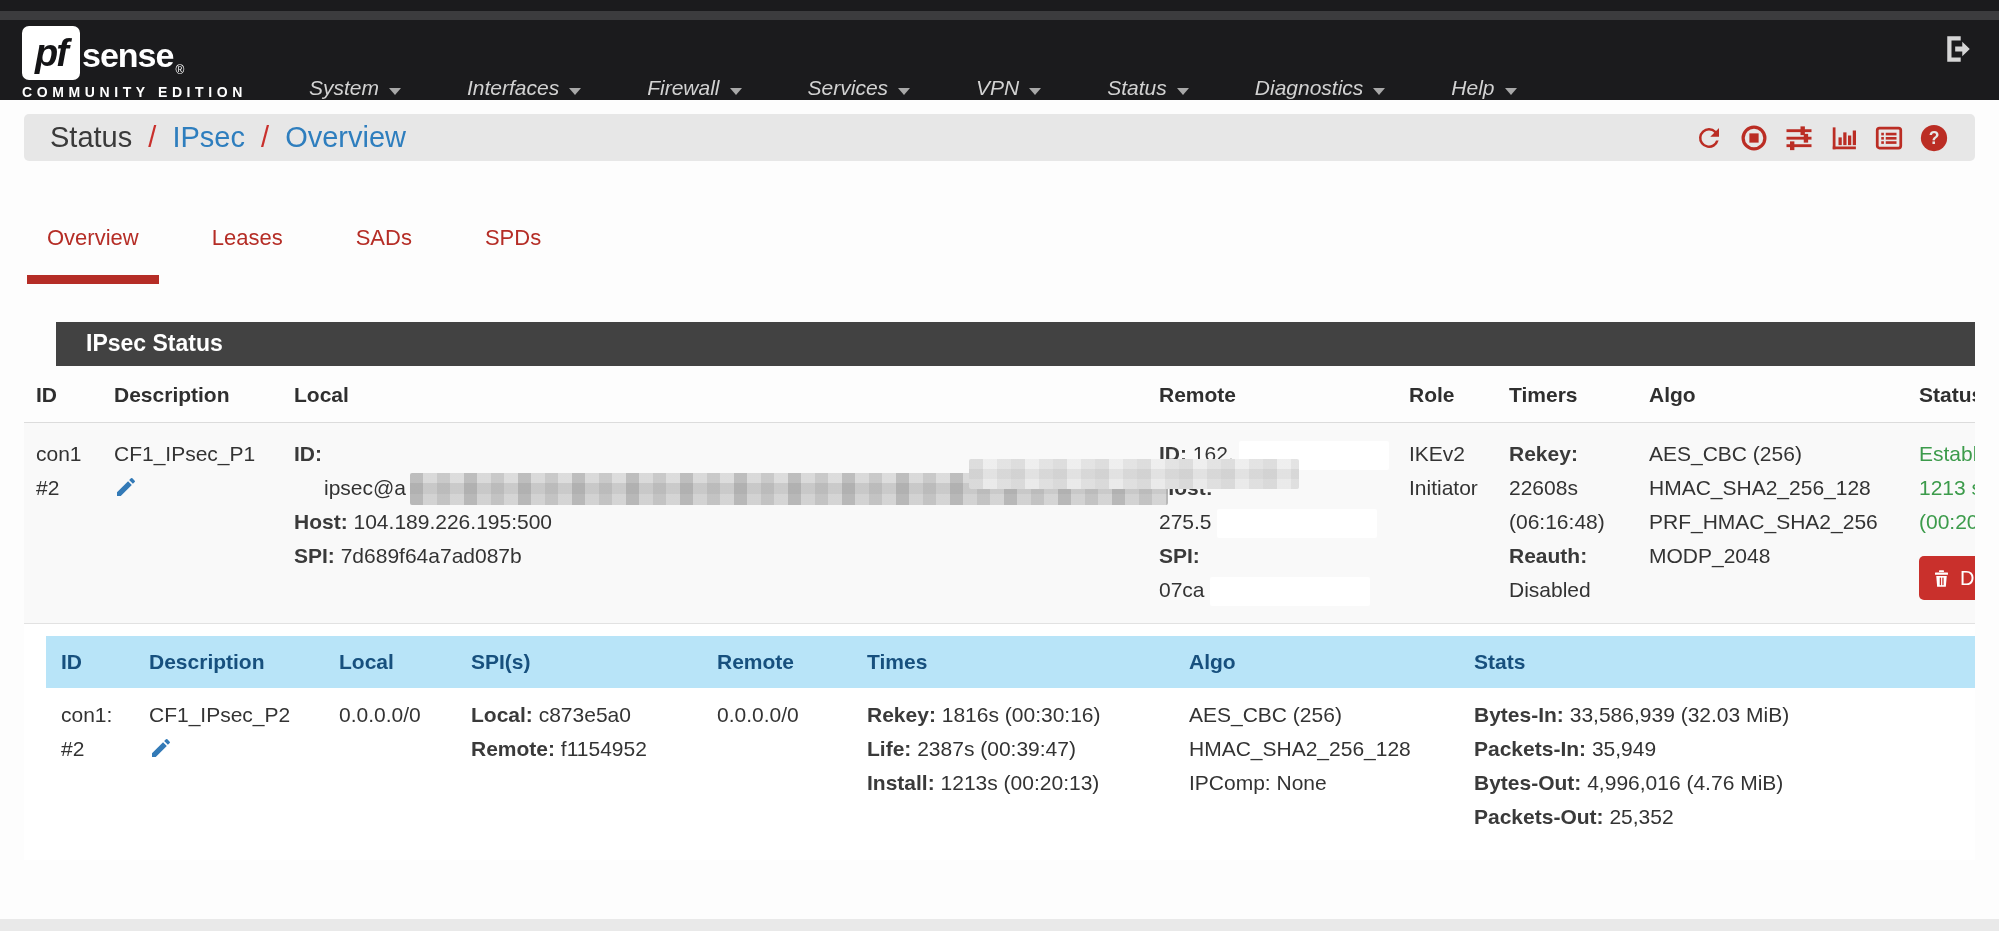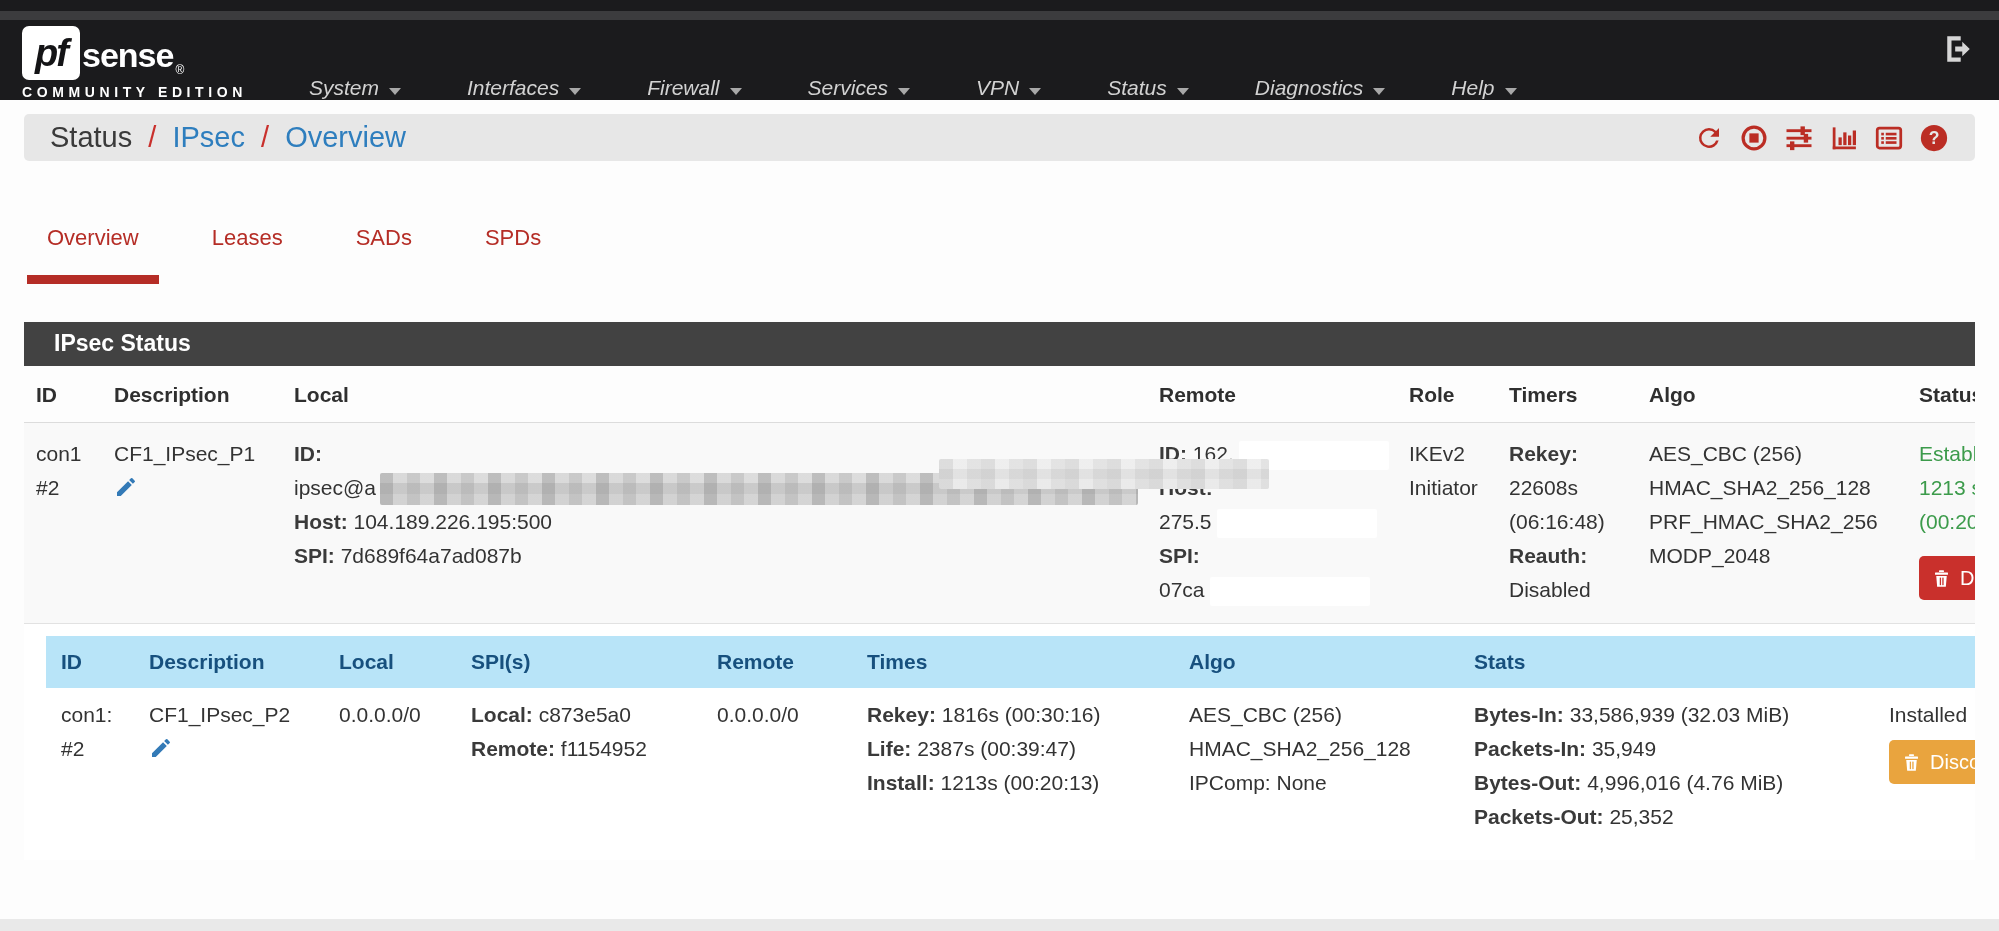--- a/index.html
+++ b/index.html
@@ -34,34 +34,34 @@
   .bc-icons svg { width:30px; height:30px; display:block; cursor:pointer; }
 
   
   .tabs { margin-top:64px; padding-left:27px; display:flex; }
   .tab { font-size:22px; color:#b52d26; padding:0 20px 24px 20px; margin-right:33px; cursor:pointer; }
   .tab.active { border-bottom:9px solid #b52d26; }
 
   
   .panel { margin:38px 24px 0 24px; overflow:hidden; }
   .panel-heading { background:#424242; color:#fff; font-weight:bold; font-size:23px;
-    padding:8px 0 9px 30px; }
+    padding:8px 0 9px 30px;margin-left:32px; }
   b, .bold { font-weight:bold; color:#3a3a3a; }
 
   .ike-grid { display:grid; grid-template-columns:78px 180px 865px 250px 100px 140px 270px 1fr; }
   .ike-grid > div { padding-left:12px; line-height:34px; font-size:21px; white-space:nowrap; }
   .ike-head > div { font-weight:bold; color:#2f2f2f; padding-top:12px; padding-bottom:10px; }
   .ike-row { background:#f9f9f9; border-top:1px solid #dcdcdc; border-bottom:1px solid #e2e2e2; }
   .ike-row > div { padding-top:14px; padding-bottom:16px; }
   .ike-row { min-height:198px; }
 
   .green { color:#3c9b4b; }
   .pencil { width:24px; height:24px; display:inline-block; cursor:pointer; margin-top:4px; }
 
-  .local-line { position:relative; }
+  .local-line { position:relative;margin-left:30px; }
   .pixelblur { display:inline-block; width:758px; height:32px; vertical-align:middle; margin-left:4px;
     border-radius:2px;
     background-image:
       repeating-linear-gradient(90deg, rgba(150,150,150,.45) 0 13px, rgba(205,205,205,.25) 13px 27px,
         rgba(170,170,170,.4) 27px 40px, rgba(215,215,215,.2) 40px 54px),
       repeating-linear-gradient(0deg, #d4d4d4 0 11px, #c7c7c7 11px 22px, #dedede 22px 32px); }
   .pixelblur2 { position:absolute; left:645px; top:-12px; width:330px; height:30px; border-radius:2px;
     background-image:
       repeating-linear-gradient(90deg, rgba(190,190,190,.4) 0 14px, rgba(230,230,230,.3) 14px 28px,
         rgba(200,200,200,.35) 28px 42px),
@@ -293,32 +293,17 @@
         <div>AES_CBC (256)</div>
         <div>HMAC_SHA2_256_128</div>
         <div>IPComp: None</div>
       </div>
       <div>
         <div><b>Bytes-In:</b> <span>33,586,939 (32.03 MiB)</span></div>
         <div><b>Packets-In:</b> <span>35,949</span></div>
         <div><b>Bytes-Out:</b> <span>4,996,016 (4.76 MiB)</span></div>
         <div><b>Packets-Out:</b> <span>25,352</span></div>
       </div>
-      <div>
-        <div>Installed</div>
-        <div class="btn btn-warning">
-          <svg viewBox="0 0 24 24">
-              <g fill="#fff">
-                <rect x="9.2" y="2.6" width="5.6" height="2.1" rx="0.4"></rect>
-                <rect x="4.6" y="5.2" width="14.8" height="2.6" rx="0.4"></rect>
-                <path d="M6 9h12l-1.05 12.4H7.05L6 9z"></path>
-              </g>
-              <rect class="tstripe" x="10" y="11" width="1.5" height="8.6"></rect>
-              <rect class="tstripe" x="12.9" y="11" width="1.5" height="8.6"></rect>
-            </svg>
-          <span>Disco</span>
-        </div>
-      </div>
     </div>
   </div>
 </section>
 
 <div class="window-bottom"></div>
 
 </body></html>

